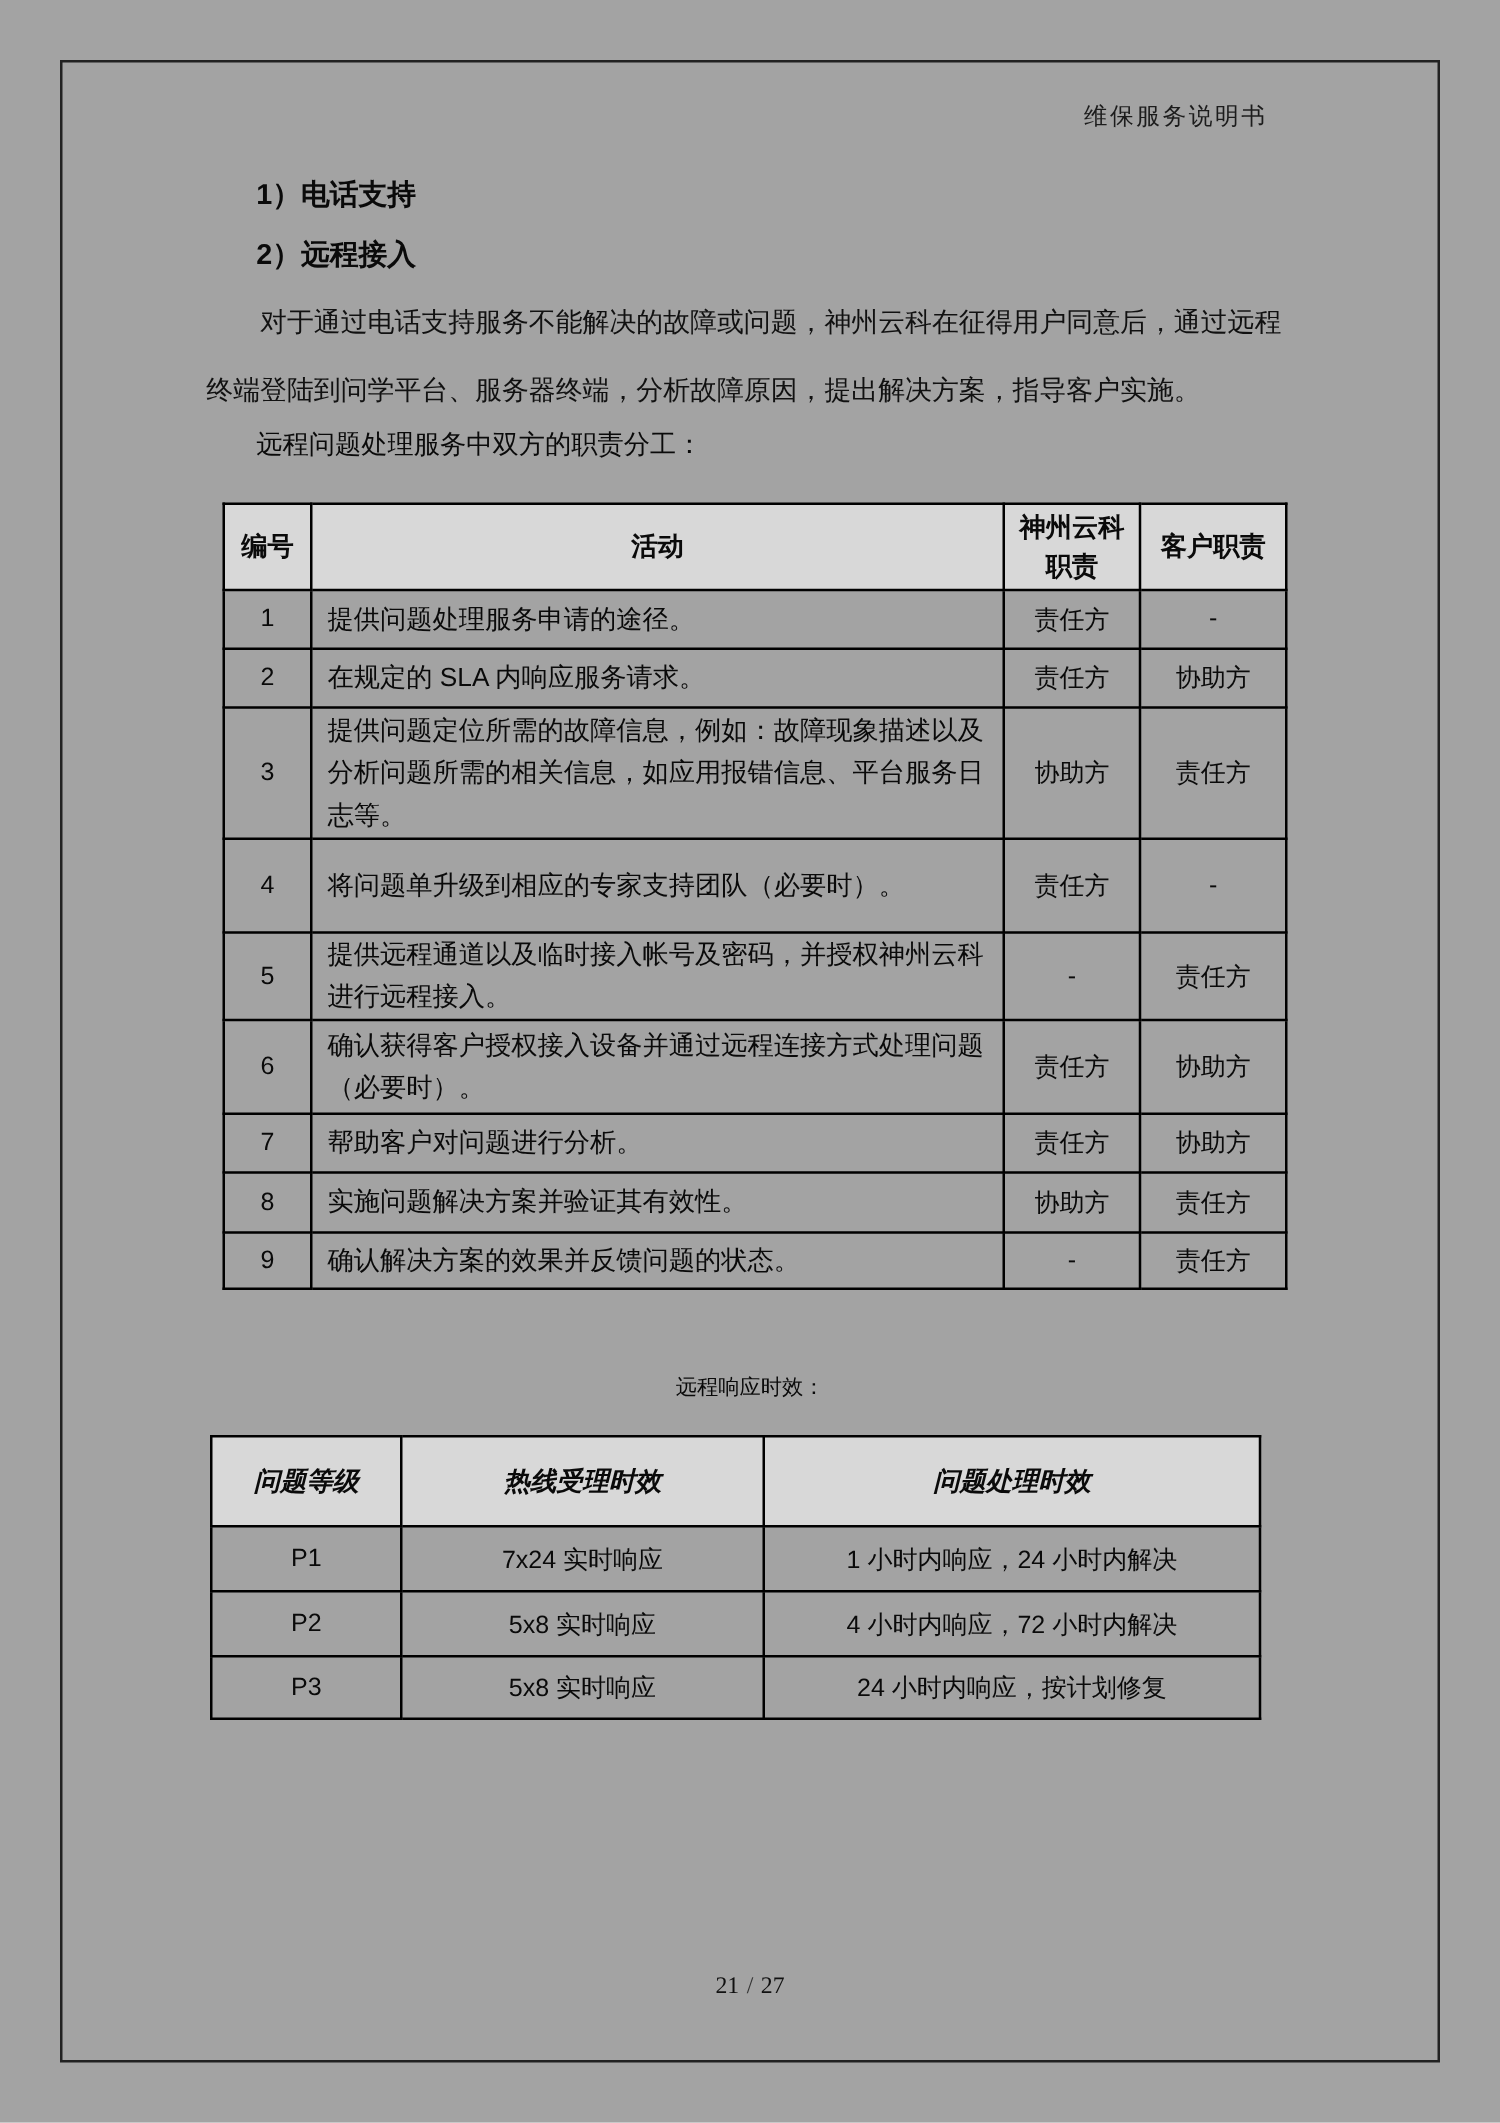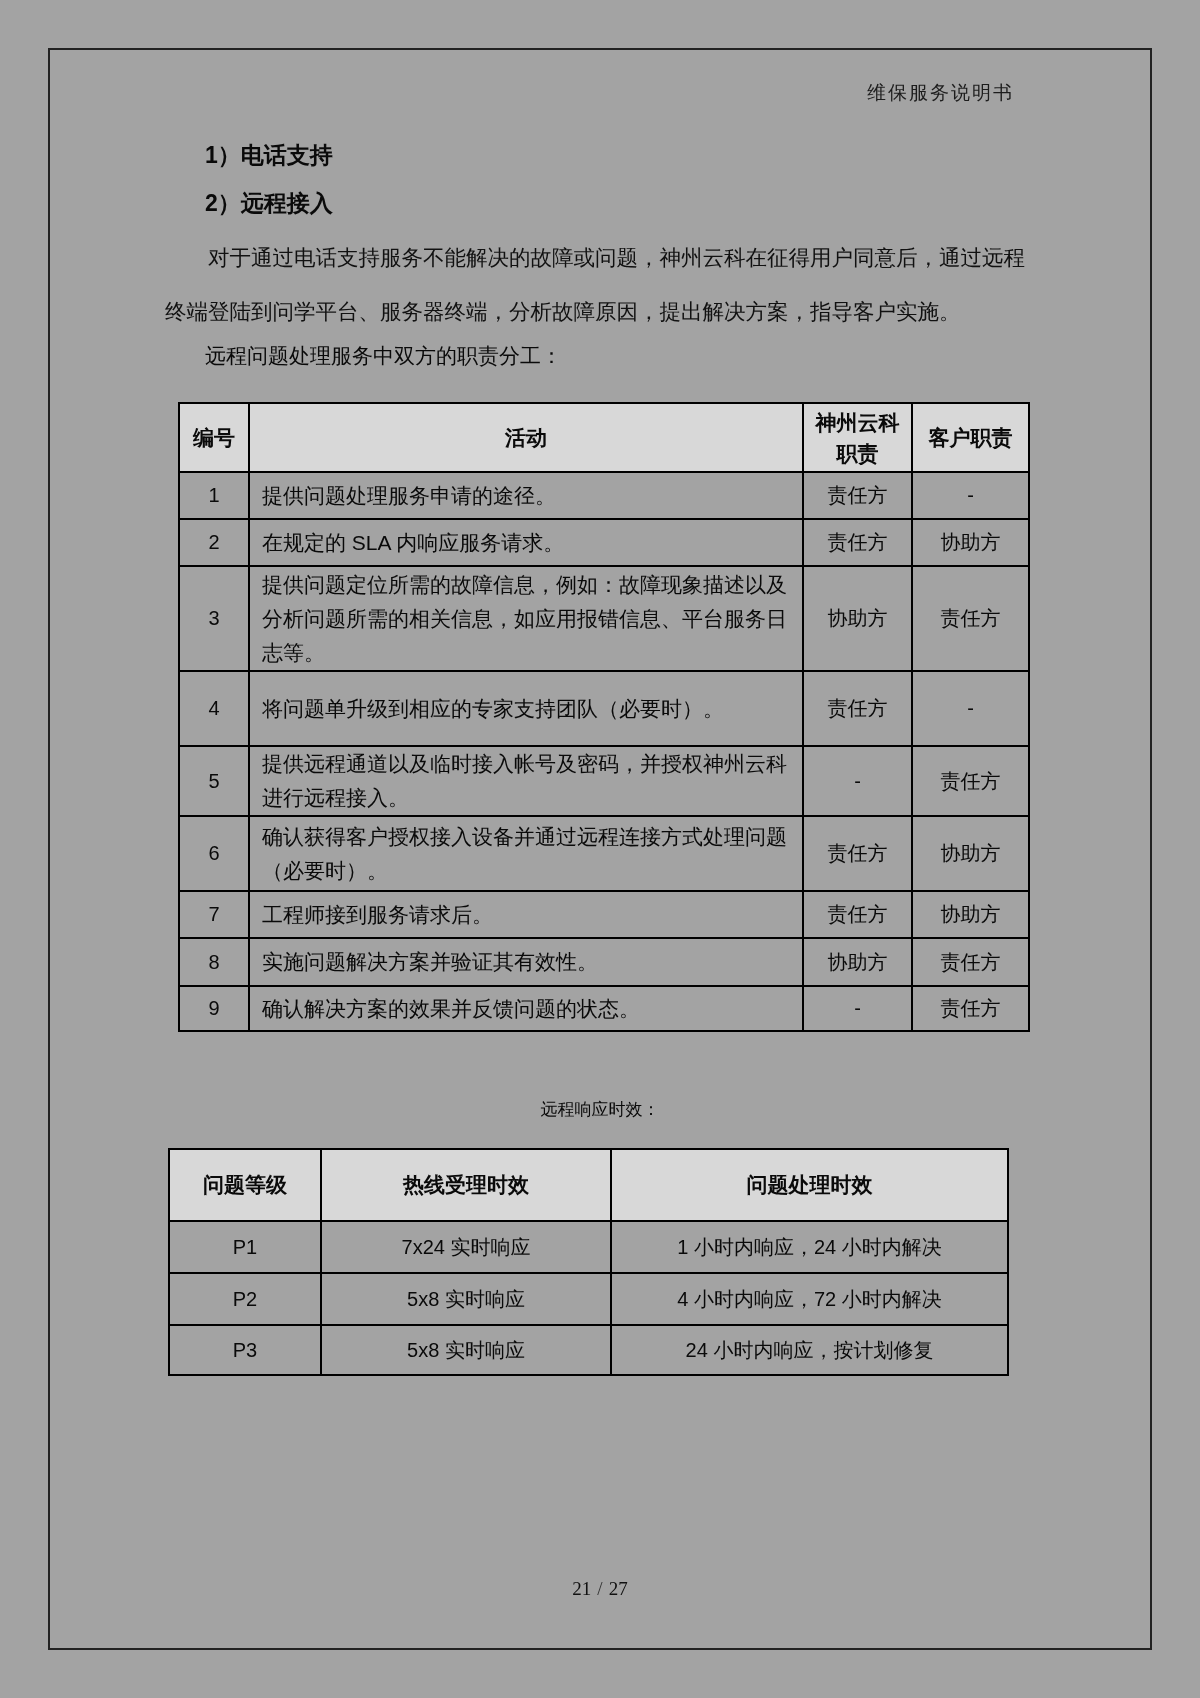--- a/index.html
+++ b/index.html
@@ -111,20 +111,21 @@
   .sla-table th,.sla-table td{
     border:2px solid #000;
     vertical-align:middle;
     text-align:center;
     padding:0;
   }
   .sla-table th{
     background:#d8d8d8;
     font-size:21px;
     font-weight:bold;
+    font-style:italic;
   }
   .sla-table .row-header{height:72px;}
   .sla-table td{font-size:20px;}
   .sla-rh-1{height:52px;padding-left:32px;}
   .sla-rh-2{height:52px;}
   .sla-rh-3{height:50px;}
   .page-footer{
     position:absolute;
     left:0;top:1578px;
     width:1200px;
@@ -198,21 +199,21 @@
           <td class="cell-role">责任方</td>
         </tr>
         <tr class="rh-6">
           <td class="cell-no">6</td>
           <td class="cell-activity">确认获得客户授权接入设备并通过远程连接方式处理问题（必要时）。</td>
           <td class="cell-role">责任方</td>
           <td class="cell-role">协助方</td>
         </tr>
         <tr class="rh-7">
           <td class="cell-no">7</td>
-          <td class="cell-activity">工程师接到服务请求后。</td>
+          <td class="cell-activity">帮助客户对问题进行分析。</td>
           <td class="cell-role">责任方</td>
           <td class="cell-role">协助方</td>
         </tr>
         <tr class="rh-8">
           <td class="cell-no">8</td>
           <td class="cell-activity">实施问题解决方案并验证其有效性。</td>
           <td class="cell-role">协助方</td>
           <td class="cell-role">责任方</td>
         </tr>
         <tr class="rh-9">

